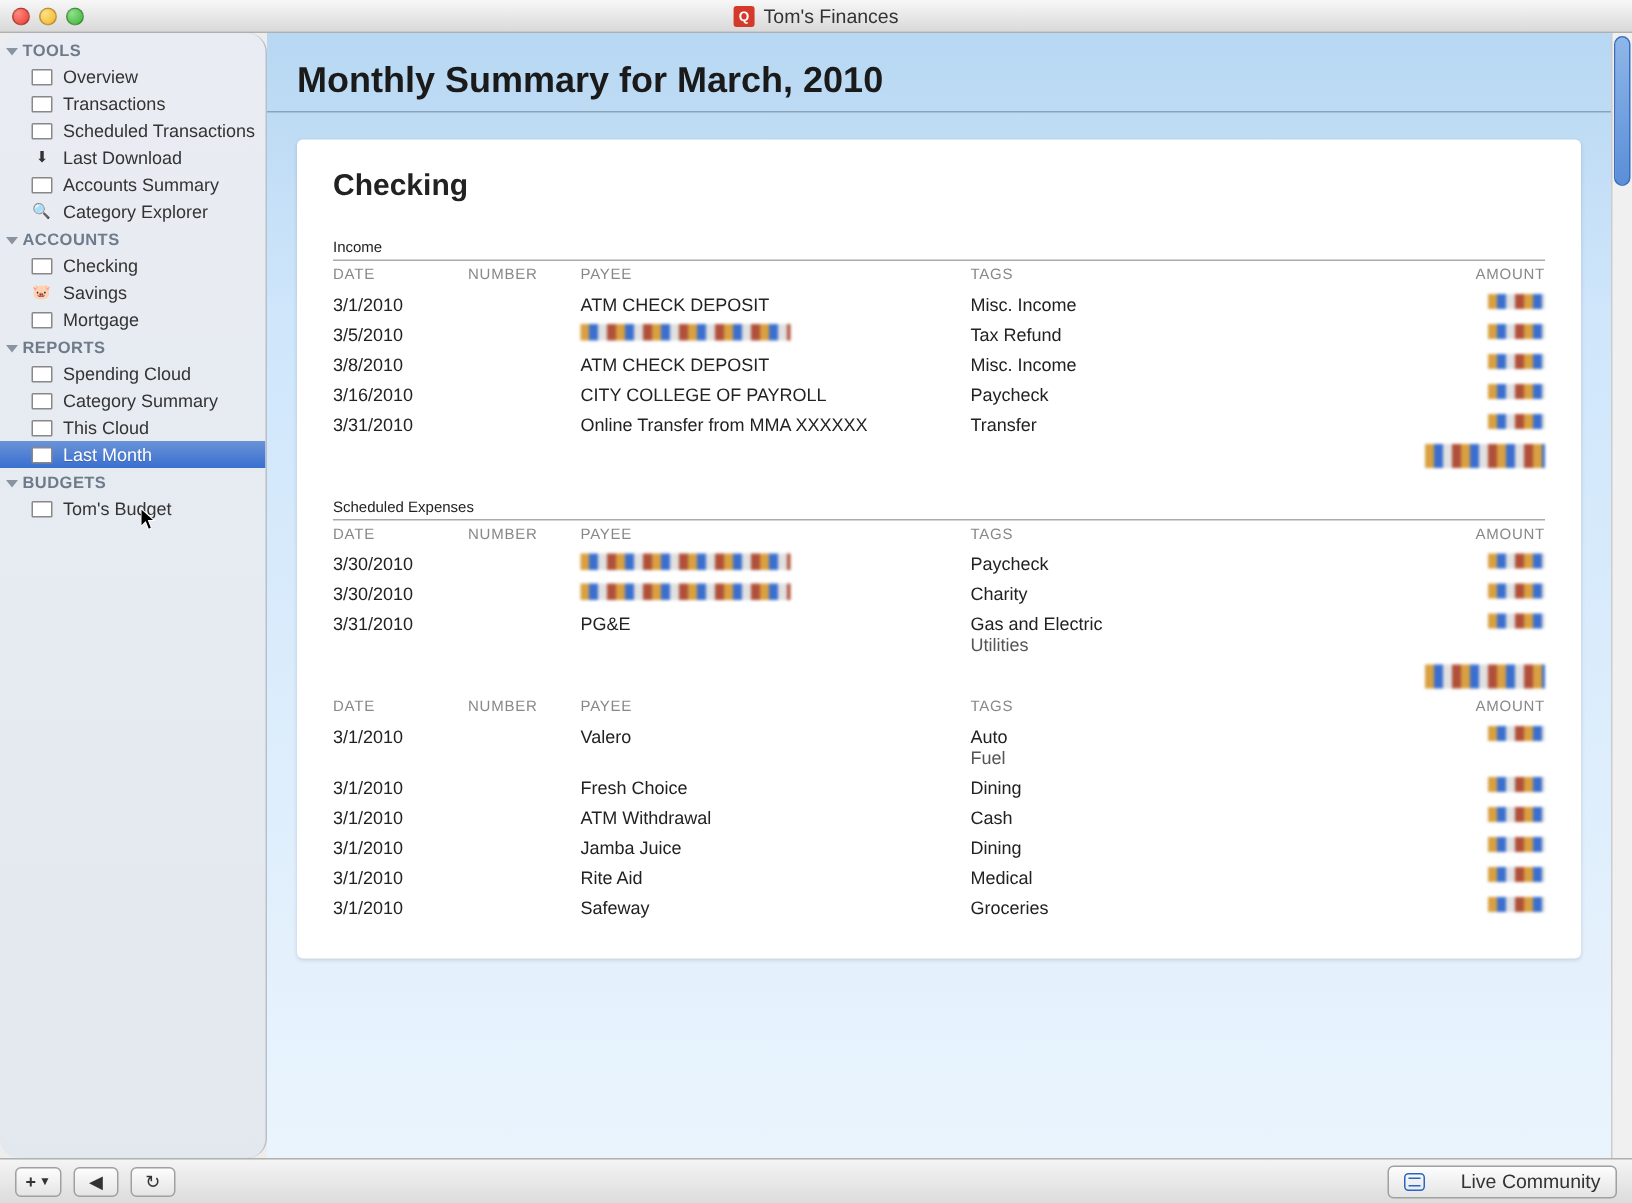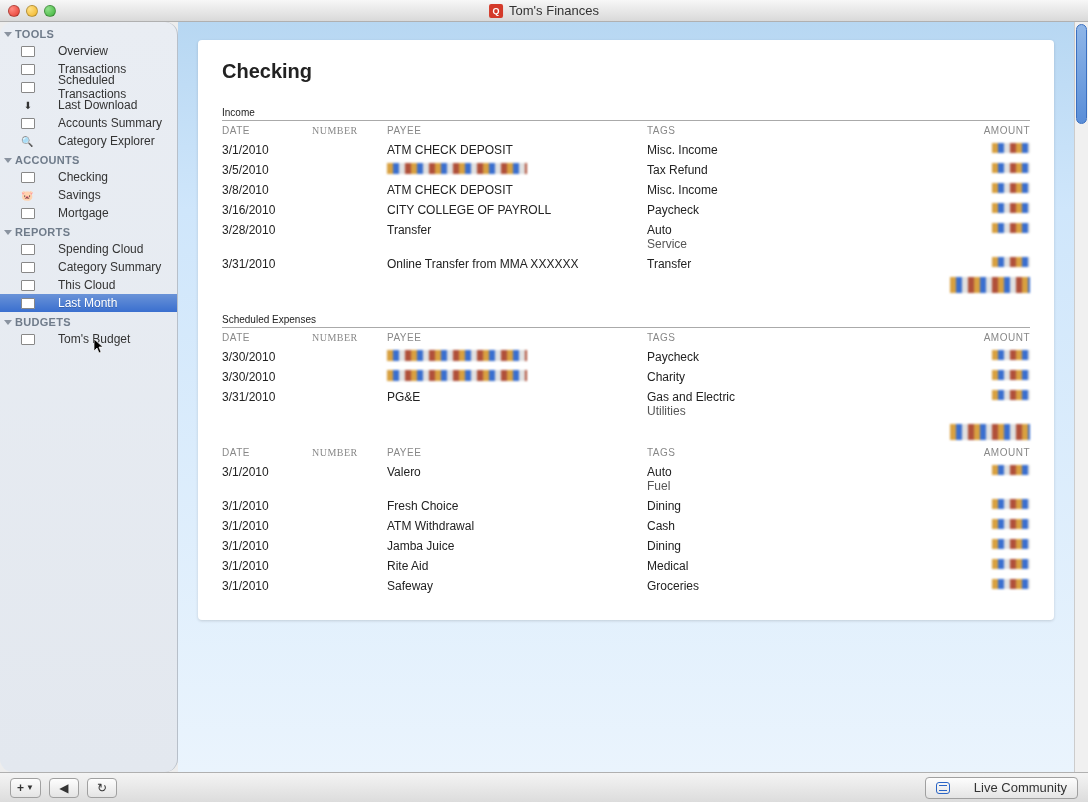--- a/index.html
+++ b/index.html
@@ -76,21 +76,21 @@
   }
   .sb-disclosure {
     width: 0; height: 0;
     border-left: 4px solid transparent;
     border-right: 4px solid transparent;
     border-top: 5px solid #8a93a0;
   }
   .sb-item {
     display: flex;
     align-items: center;
-    gap: 22px;
+    gap: 6px;
     padding: 2px 6px 2px 20px;
     font-size: 12px;
     color: #333;
     height: 18px;
     cursor: default;
   }
   .sb-item.selected {
     background: linear-gradient(#6a93d8, #3a6fcf);
     color: #fff;
     text-shadow: 0 1px 0 rgba(0,0,0,0.2);
@@ -174,21 +174,21 @@
   }
   table.txn th.amt { text-align: right; }
   table.txn td {
     font-size: 12px;
     color: #222;
     padding: 3px 0 3px 0;
     vertical-align: top;
   }
   table.txn td.amt { text-align: right; }
   .col-date   { width: 90px; }
-  .col-number { width: 75px; font-family: Liberation Serif, serif; }
+  .col-number { width: 75px; }
   .col-payee  { width: 260px; }
   .col-tags   { width: auto; }
   .col-amount { width: 90px; }
   .blurred {
     display: inline-block;
     height: 11px;
     width: 140px;
     background: repeating-linear-gradient(90deg, #d8a040 0 6px, #3a6fcf 6px 12px, #e0e0e0 12px 18px, #b0503a 18px 24px);
     filter: blur(1.2px);
     image-rendering: pixelated;
@@ -352,20 +352,21 @@
         <span class="sb-icon">
           <span class="icon-box"></span>
         </span>
         <span>Tom's Budget</span>
       </div>
     </div>
 
   <div class="content-wrap">
     <div class="cloud"></div>
     <div class="content-scroll">
+      <div class="page-title">Monthly Summary for March, 2010</div>
 
       <div class="card">
         <h2>Checking</h2>
         <div id="sections">
             <div class="section-title" style="margin-top: 0px;">Income</div>
             <table class="txn">
               <thead>
                 <tr>
                   <th class="col-date">DATE</th>
                   <th class="col-number">NUMBER</th>
@@ -407,32 +408,20 @@
                   <td class="amt col-amount">
                     <span class="blurred short amount"></span>
                   </td>
                 </tr>
                 <tr>
                   <td class="col-date">3/16/2010</td>
                   <td class="col-number"></td>
                   <td class="col-payee">CITY COLLEGE OF PAYROLL</td>
                   <td class="col-tags">
                     <div>Paycheck</div>
-                  </td>
-                  <td class="amt col-amount">
-                    <span class="blurred short amount"></span>
-                  </td>
-                </tr>
-                <tr>
-                  <td class="col-date">3/28/2010</td>
-                  <td class="col-number"></td>
-                  <td class="col-payee">Transfer</td>
-                  <td class="col-tags">
-                    <div>Auto</div>
-                    <div class="tag-sub">Service</div>
                   </td>
                   <td class="amt col-amount">
                     <span class="blurred short amount"></span>
                   </td>
                 </tr>
                 <tr>
                   <td class="col-date">3/31/2010</td>
                   <td class="col-number"></td>
                   <td class="col-payee">Online Transfer from MMA XXXXXX</td>
                   <td class="col-tags">

